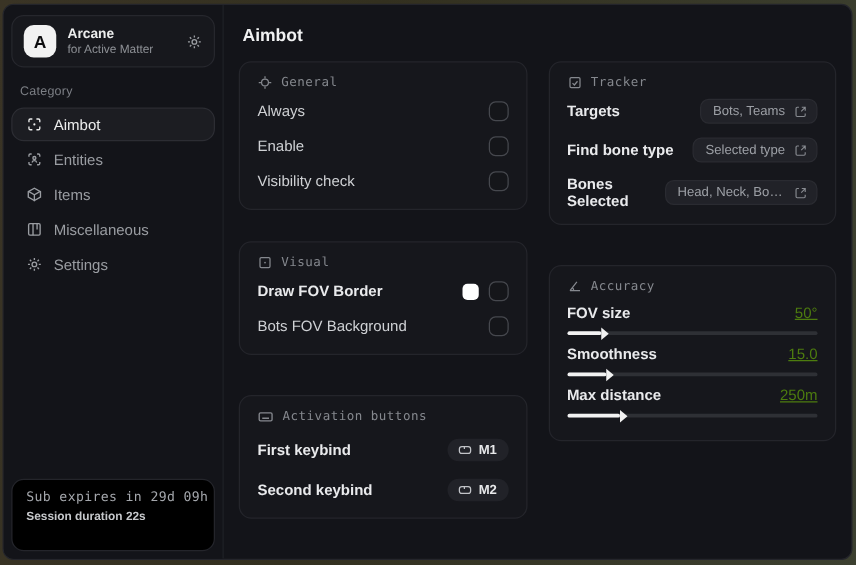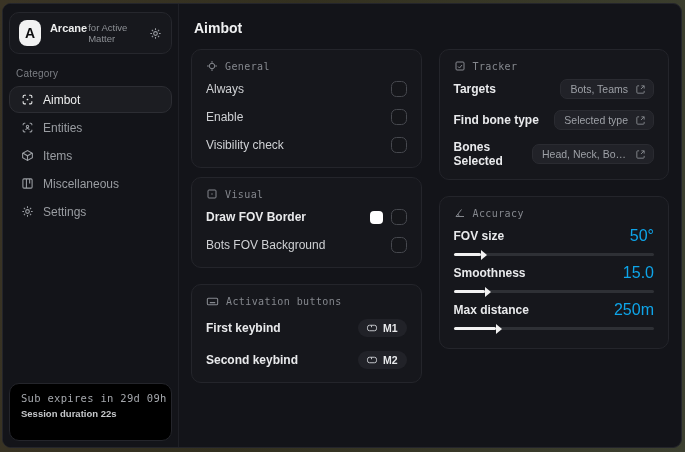--- a/index.html
+++ b/index.html
@@ -21,21 +21,21 @@
   }
   .brand-card {
     background:#17181d; border:1px solid #26272d; border-radius:10px;
     display:flex; align-items:center; gap:9px; padding:7px 9px; min-height:40px;
   }
   .logo {
     width:26px; height:26px; background:#f2f2f2; border-radius:8px;
     display:flex; align-items:center; justify-content:center;
     color:#0d0d0f; font-weight:700; font-size:14px;
   }
-  .brand-text { display:flex; gap:1px; }
+  .brand-text { display:flex; flex-direction:column; gap:1px; }
   .brand-title { color:#eceded; font-size:11px; font-weight:700; }
   .brand-sub { color:#8e9196; font-size:9.5px; }
   .brand-gear { margin-left:auto; color:#9a9da2; display:flex; }
   .category-label {
     color:#7c7f85; font-size:10px; margin:14px 7px 7px 7px; letter-spacing:.2px;
   }
   .nav { display:flex; flex-direction:column; }
   .nav-item {
     display:flex; align-items:center; gap:9px; height:27px; padding:0 10px;
     border:1px solid transparent; border-radius:10px; margin-bottom:1px;
@@ -57,21 +57,21 @@
   .footer-session { font-size:9.5px; font-weight:700; color:#c6c8cb; margin-top:4px; }
   
   .main { flex:1; padding:13px 12px 0 12px; overflow:hidden; }
   .page-title { color:#f0f1f2; font-size:14px; font-weight:700; margin:3px 0 13px 3px; }
   .columns { display:flex; gap:17px; align-items:flex-start; }
   .col { width:237px; display:flex; flex-direction:column; }
   .card {
     background:#16171c; border:1px solid #24252b; border-radius:10px;
     padding:10px 14px 11px 14px; width:100%;
   }
-  .card + .card { margin-top:0; }
+  .card + .card { margin-top:16px; }
   .mb9 { margin-bottom:9px; } .mb16 { margin-bottom:16px; }
   .card-header {
     display:flex; align-items:center; gap:7px; color:#85888e;
     font-family:"DejaVu Sans Mono", monospace; font-size:10px; letter-spacing:.4px;
     margin-bottom:6px;
   }
   .row {
     display:flex; align-items:center; justify-content:space-between;
     min-height:22px; margin-top:6px;
   }
@@ -92,21 +92,21 @@
   .select-pill {
     display:flex; align-items:center; gap:7px; background:#212228;
     border:1px solid #2a2b31; border-radius:7px; padding:3px 7px 3px 9px;
     color:#9da0a6; font-size:10.5px; cursor:pointer; max-width:148px;
   }
   .select-pill .sel-text { white-space:nowrap; overflow:hidden; text-overflow:ellipsis; }
   .select-pill .sicon { display:flex; color:#888b91; flex:none; }
   
   .slider-row { margin-top:8px; margin-bottom:4px; }
   .slider-head { display:flex; justify-content:space-between; align-items:center; }
-  .slider-value { color:#0ea5e9; font-size:16px; }
+  .slider-value { color:#4d7c0f; font-size:12px;text-decoration:underline; }
   .slider-track {
     position:relative; height:3px; background:#2e3035; border-radius:2px;
     margin-top:8px; margin-bottom:7px; cursor:pointer;
   }
   .slider-fill {
     position:absolute; left:0; top:0; height:3px; background:#f2f2f2; border-radius:2px;
   }
   .slider-fill::after {
     content:""; position:absolute; right:-6px; top:-3.5px;
     width:0; height:0; border-left:6px solid #f2f2f2;

